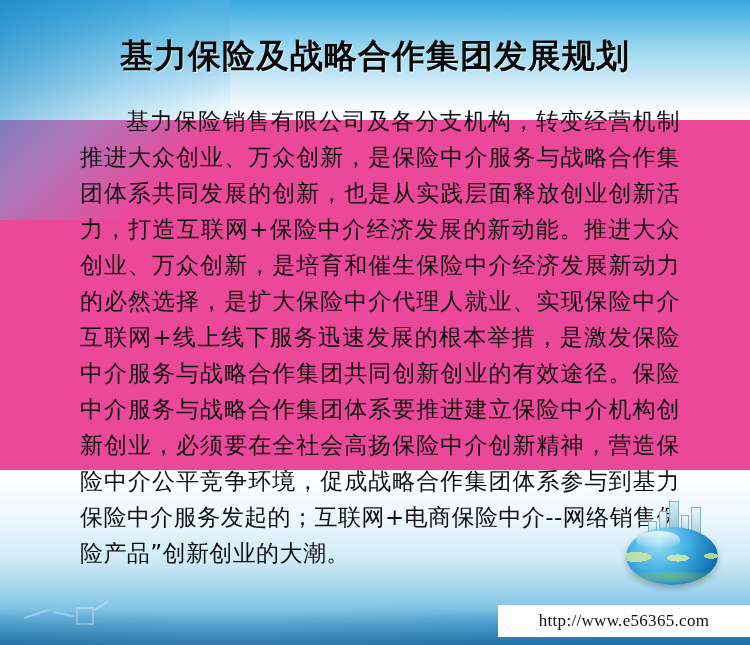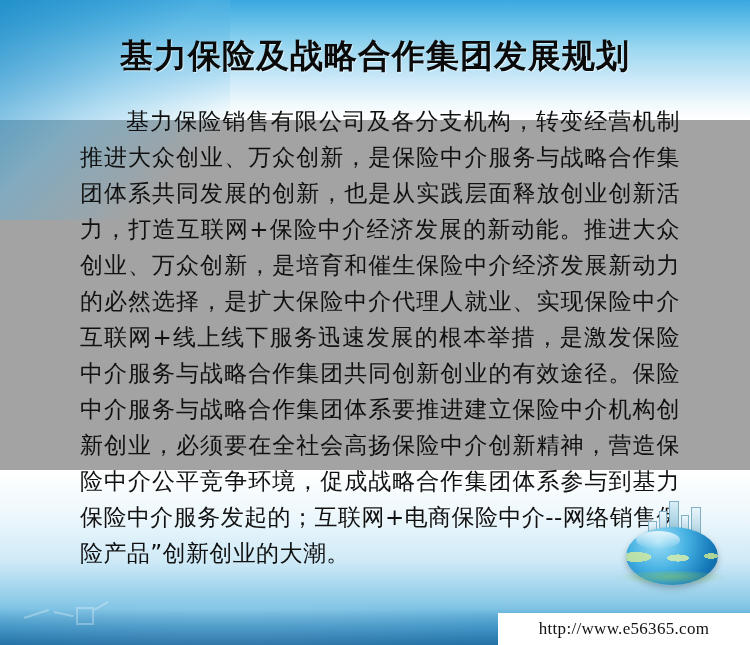--- a/index.html
+++ b/index.html
@@ -9,21 +9,21 @@
   body {
     width: 750px;
     height: 645px;
     overflow: hidden;
     font-family: "Liberation Sans", sans-serif;
   }
   .slide {
     position: relative;
     width: 750px;
     height: 645px;
-    background: #a3a3a3;
+    background: #ec4899;
     overflow: hidden;
   }
   
   .bg-top {
     position: absolute;
     left: 0; top: 0;
     width: 750px;
     height: 120px;
     background: linear-gradient(to bottom,
        #3aa8e0 0%,
@@ -173,21 +173,21 @@
     bottom: 2px;
     width: 108px;
     height: 14px;
     border-radius: 50%;
     background: radial-gradient(ellipse at 50% 40%, rgba(140,200,90,0.55) 0%, rgba(140,200,90,0) 72%);
   }
   
   .watermark {
     position: absolute;
     right: 0;
-    bottom: 0;
+    bottom: 8px;
     width: 252px;
     height: 32px;
     background: #ffffff;
     display: flex;
     align-items: center;
     justify-content: center;
     font-family: "Liberation Serif", serif;
     font-size: 17px;
     color: #111;
     letter-spacing: .3px;

